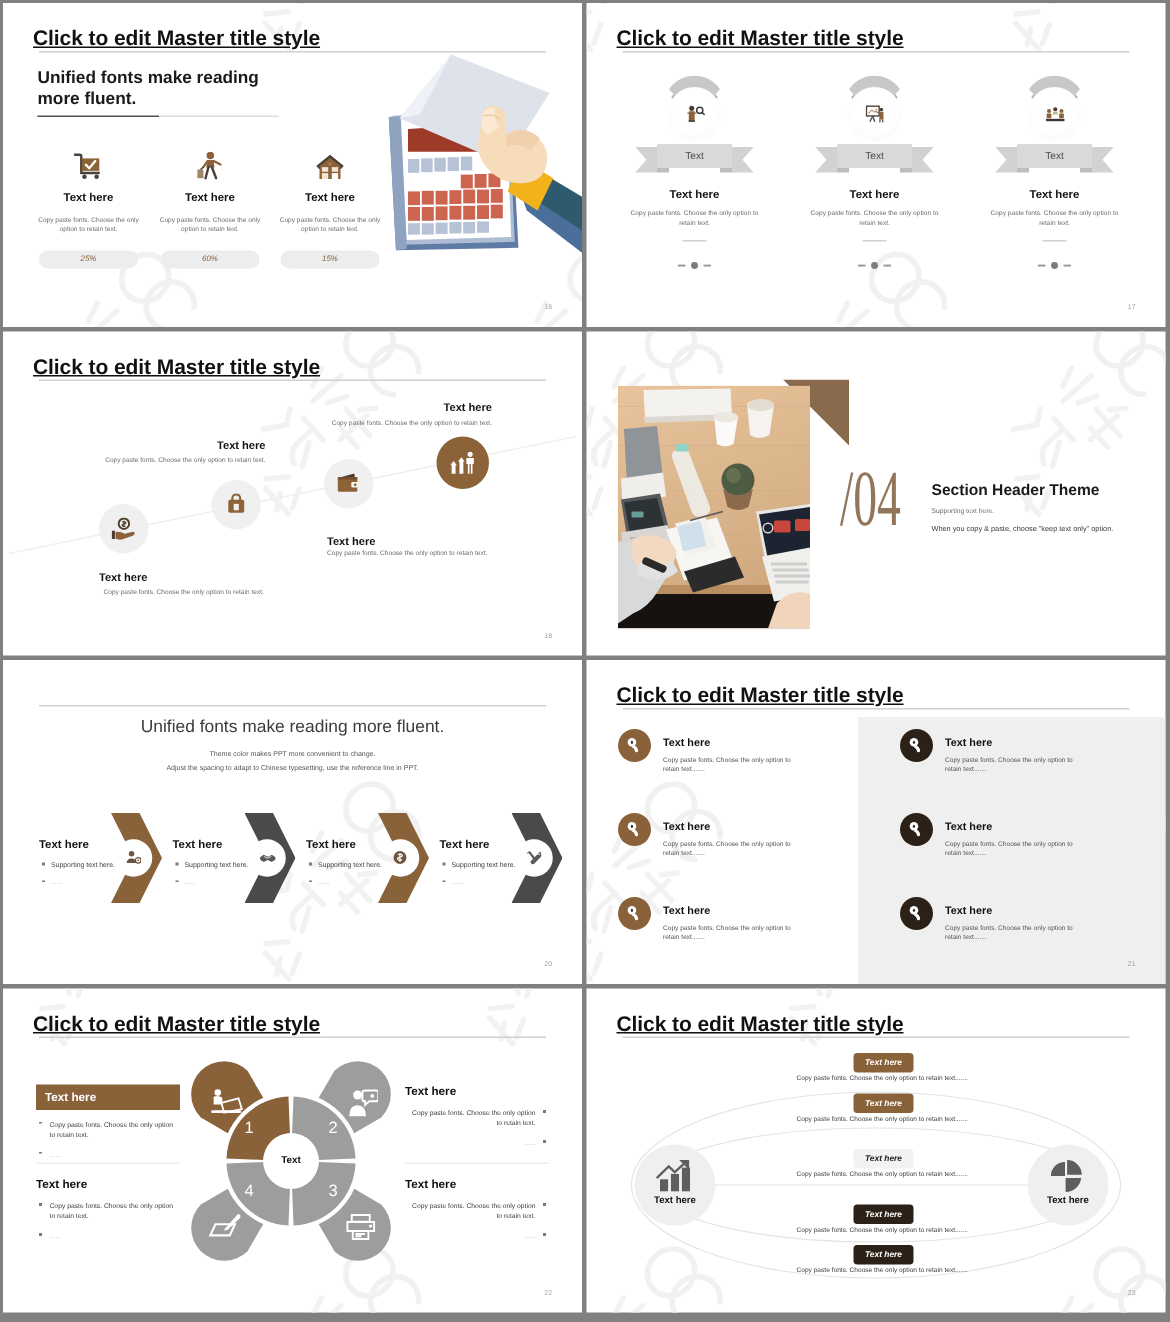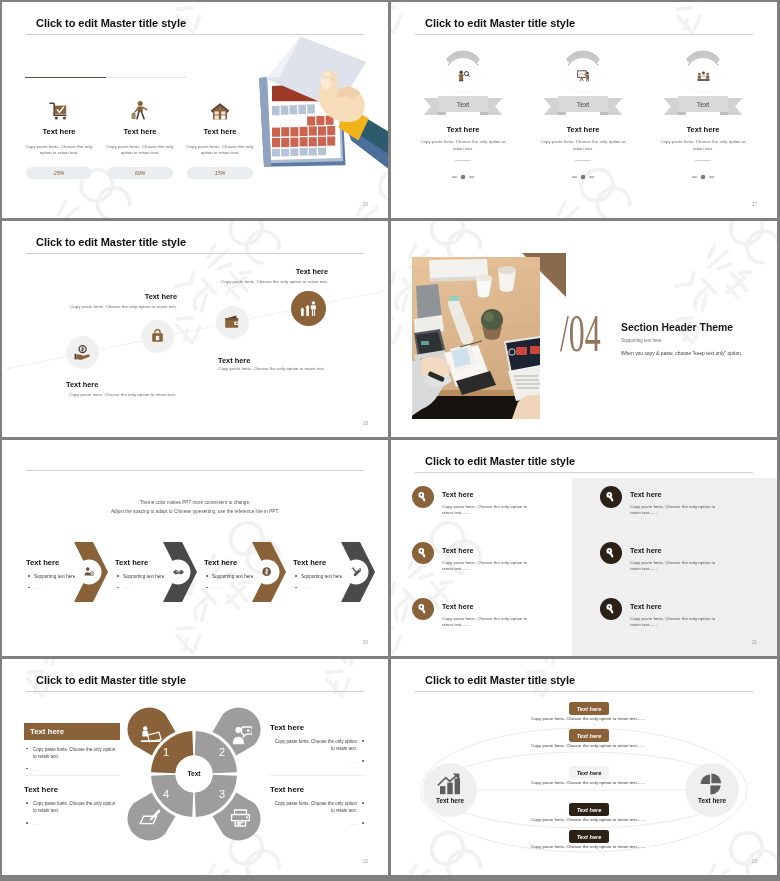--- a/index.html
+++ b/index.html
@@ -1,20 +1,20 @@
 <!DOCTYPE html>
 <html><head>
 <meta charset="utf-8">
 <style>
   html,body{margin:0;padding:0;}
   body{width:780px;height:881px;background:#808080;font-family:"Liberation Sans",sans-serif;overflow:hidden;}
   .grid{position:absolute;left:0;top:0;width:780px;height:881px;}
   .slide{position:absolute;background:#fff;z-index:1;overflow:hidden;width:386px;height:216px;}
   .mtitle{position:absolute;font-weight:bold;color:#111;white-space:nowrap;
-          font-size:11px;letter-spacing:-0.05px;left:34px;top:15px;}
+          font-size:14px;letter-spacing:-0.05px;left:20px;top:15px;text-decoration:underline;}
   .hr{position:absolute;height:1px;background:#d0d0d0;}
   .pgnum{position:absolute;font-size:4.6px;color:#a0a0a0;right:20px;bottom:11px;}
 
   
   .s1 .head2{position:absolute;left:23px;top:43px;font-size:11.5px;font-weight:bold;
              color:#1a1a1a;line-height:14.3px;}
   .s1 .ul-dark{position:absolute;left:23px;top:75px;width:81px;height:1.3px;background:#55514c;}
   .s1 .ul-light{position:absolute;left:104px;top:75px;width:80px;height:1px;background:#dedede;}
   .col1{position:absolute;width:66px;text-align:center;top:96px;}
   .col1 .ic{position:absolute;left:0;right:0;top:0;height:22px;display:flex;align-items:flex-end;justify-content:center;}
@@ -548,20 +548,24 @@
         </g>
   <g transform="translate(1308 1158) rotate(48) scale(0.62)">
           <use href="#wmt_s1"></use>
         </g>
   <g transform="translate(1456 1158) rotate(48) scale(0.62)">
           <use href="#wmt_s1"></use>
         </g>
 </svg>
     <div class="mtitle">Click to edit Master title style</div>
     <div class="hr" style="left:24px;top:32px;width:338px;"></div>
+    <div class="head2">
+      <div>Unified fonts make reading</div>
+      <div>more fluent.</div>
+    </div>
     <div class="ul-dark"></div>
     <div class="ul-light"></div>
 
     <svg class="illus" style="position:absolute;left:246px;top:28px;" width="142" height="142" viewBox="0 0 355 355">
 
       <path d="M28 120 L232 108 L244 338 L40 342 Z" fill="#5d7ba4"></path>
       <path d="M34 118 L228 107 L238 328 L48 333 Z" fill="#aebdd4"></path>
       <path d="M46 122 L224 112 L232 320 L58 325 Z" fill="#ffffff"></path>
       <path d="M28 120 L48 119 L58 340 L40 342 Z" fill="#8fa3c1"></path>
 
@@ -2721,20 +2725,21 @@
           <use href="#wmt_s5"></use>
         </g>
   <g transform="translate(1308 1158) rotate(48) scale(0.62)">
           <use href="#wmt_s5"></use>
         </g>
   <g transform="translate(1456 1158) rotate(48) scale(0.62)">
           <use href="#wmt_s5"></use>
         </g>
 </svg>
     <div class="hr" style="left:24px;top:30px;width:338px;"></div>
+    <div class="h5">Unified fonts make reading more fluent.</div>
     <div class="sub5" style="top:60px;">Theme color makes PPT more convenient to change.</div>
     <div class="sub5" style="top:69px;">Adjust the spacing to adapt to Chinese typesetting, use the reference line in PPT.</div>
     <svg class="chev" style="left:72px;top:102px;" width="34" height="60" viewBox="0 0 34 60">
       <defs>
           <mask id="cm0">
             <rect width="34" height="60" fill="#fff"></rect>
             <circle cx="15" cy="30" r="12.5" fill="#000"></circle>
           </mask>
         </defs>
       <path d="M0 0 H19 L34 30 L19 60 H0 L15 30 Z" fill="#8a6239" mask="url(#cm0)"></path>

